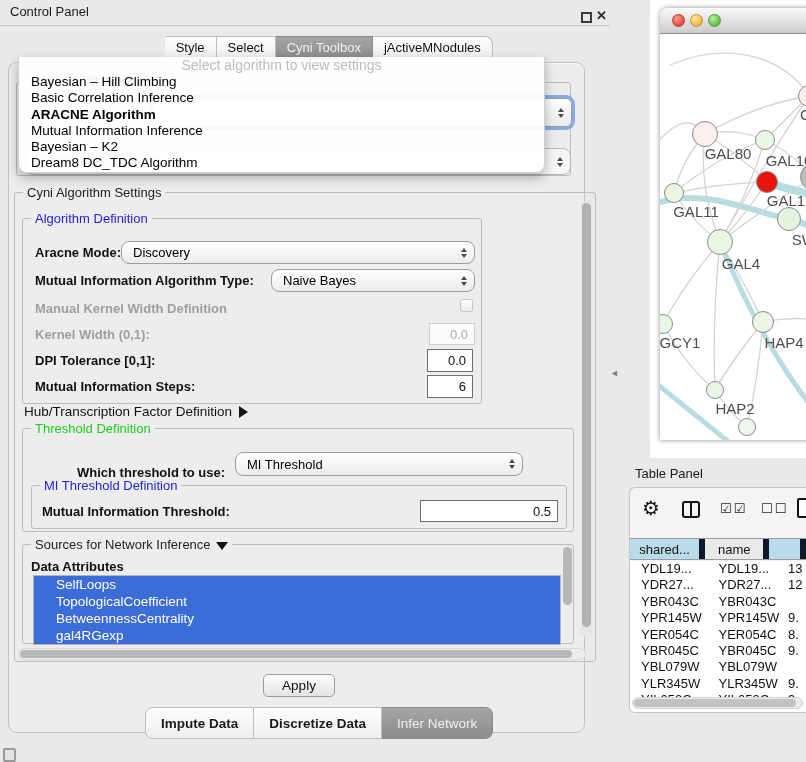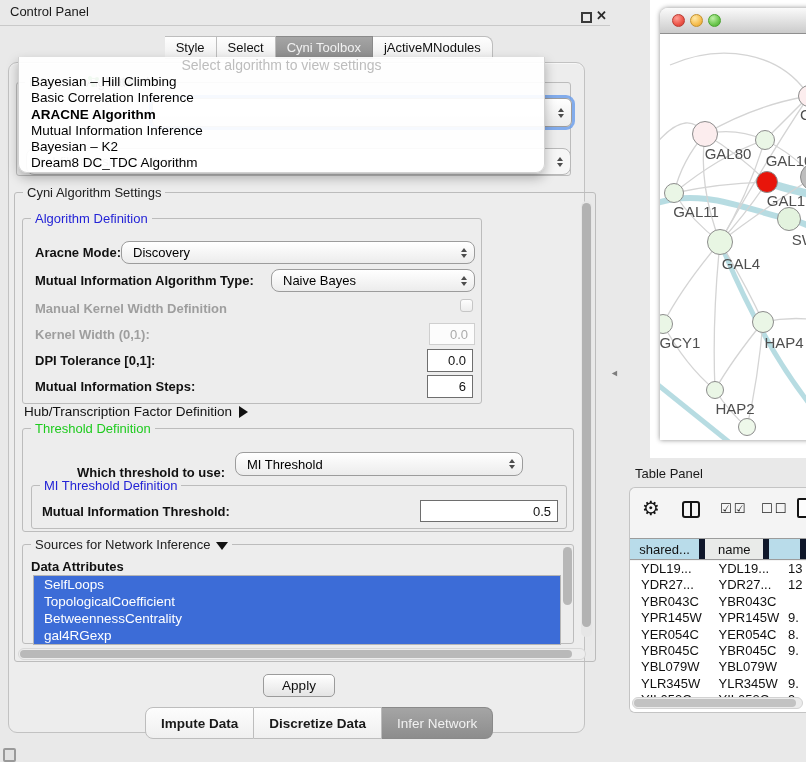--- a/index.html
+++ b/index.html
@@ -70,21 +70,21 @@
   #sources-group > .grouptitle { color:#222; }
 
   .cb { position:absolute; width:13px; height:13px; border:1px solid #c6c6c6; border-radius:3px;
         background:linear-gradient(#fdfdfd,#ededed); }
 
   #hub-row { left:24px; top:404px; font-size:13.5px; color:#111; display:flex; align-items:center; gap:7px; }
   .tri-right { width:0; height:0; border-top:6px solid transparent; border-bottom:6px solid transparent; border-left:9px solid #111; }
   .tri-down  { display:inline-block; width:0; height:0; border-left:6px solid transparent; border-right:6px solid transparent; border-top:8px solid #111; vertical-align:middle; margin-left:5px; }
 
   #attr-list { left:10px; top:30px; width:528px; height:70px; background:#fff; border:1px solid #b5b5b5; overflow:hidden; }
-  .attr-item { height:17px; line-height:17px; padding-left:10px; background:#3c6cd7; color:#fff; font-size:13.5px; }
+  .attr-item { height:17px; line-height:17px; padding-left:22px; background:#3c6cd7; color:#fff; font-size:13.5px; }
   #attr-scroll { position:absolute; right:1px; top:1px; width:9px; height:66px; }
   #attr-scroll .thumb { position:absolute; left:0; top:1px; width:9px; height:58px; background:#b7b7b7; border-radius:5px; }
 
   #hscroll { left:18px; top:648px; width:568px; height:12px; background:#ededed; border:1px solid #d8d8d8; border-radius:7px; }
   #hscroll .thumb { position:absolute; left:1px; top:1px; width:552px; height:8px; background:#b9b9b9; border-radius:5px; }
 
   #apply-btn { left:263px; top:674px; width:72px; height:23px; border:1px solid #9b9b9b; border-radius:5px;
                background:linear-gradient(#ffffff,#e4e4e4); font-size:13.5px; display:flex; align-items:center; justify-content:center; }
 
   #bottom-tabs { left:145px; top:707px; height:23px; display:flex; }

